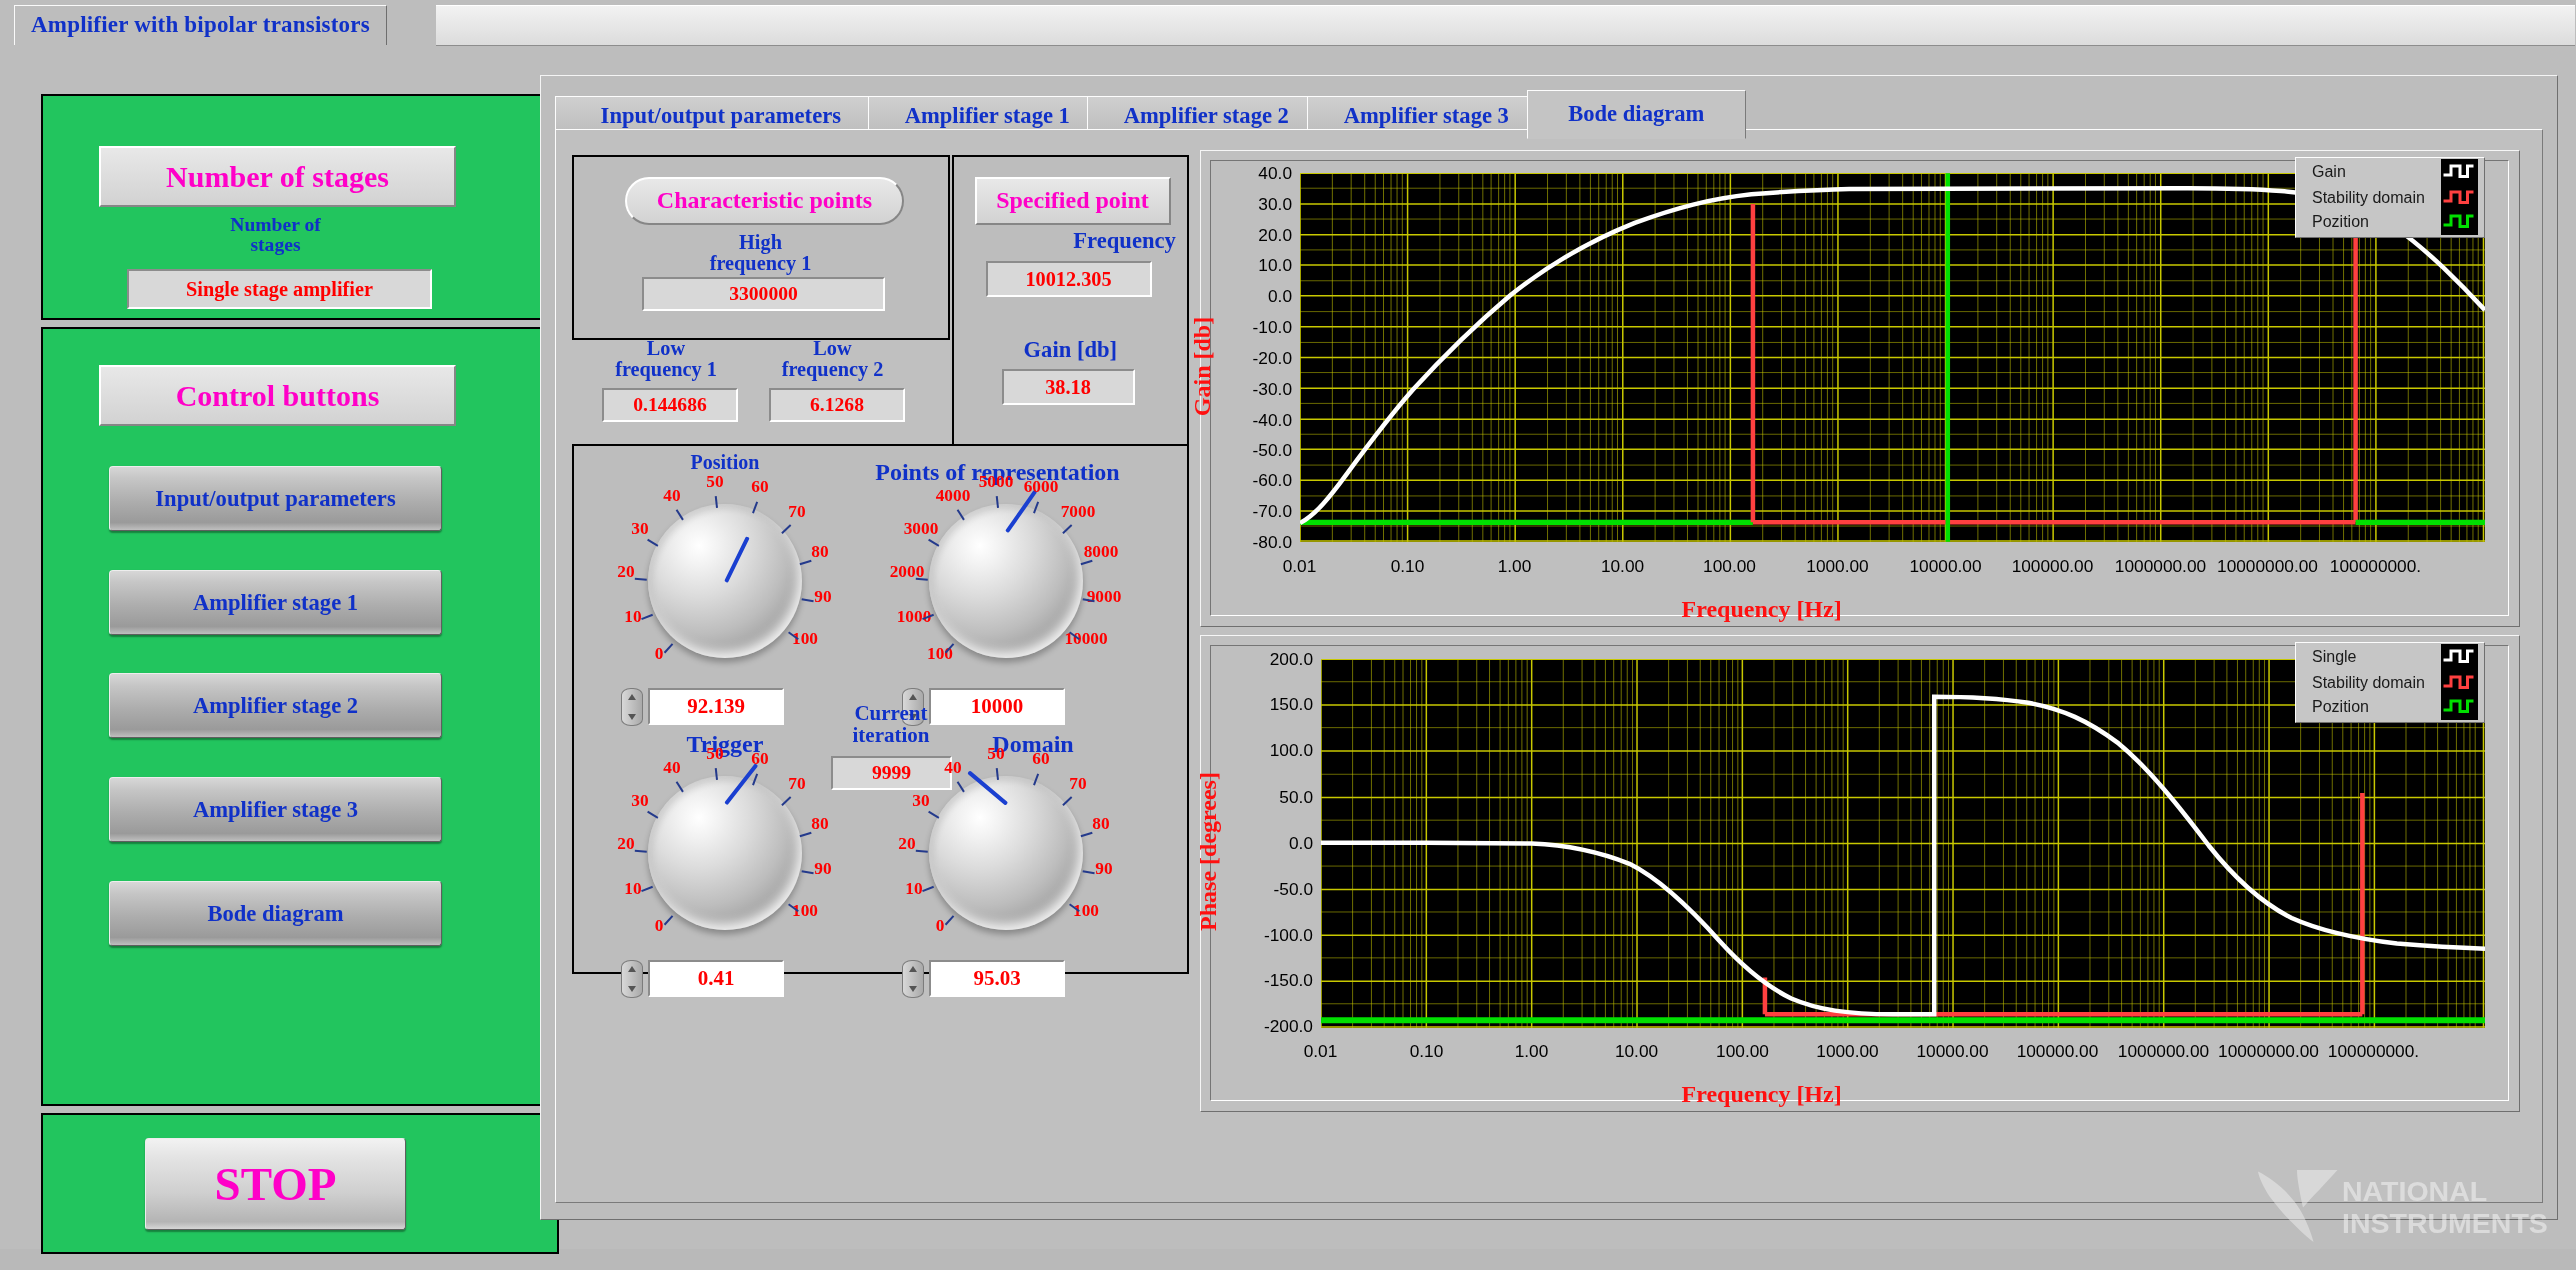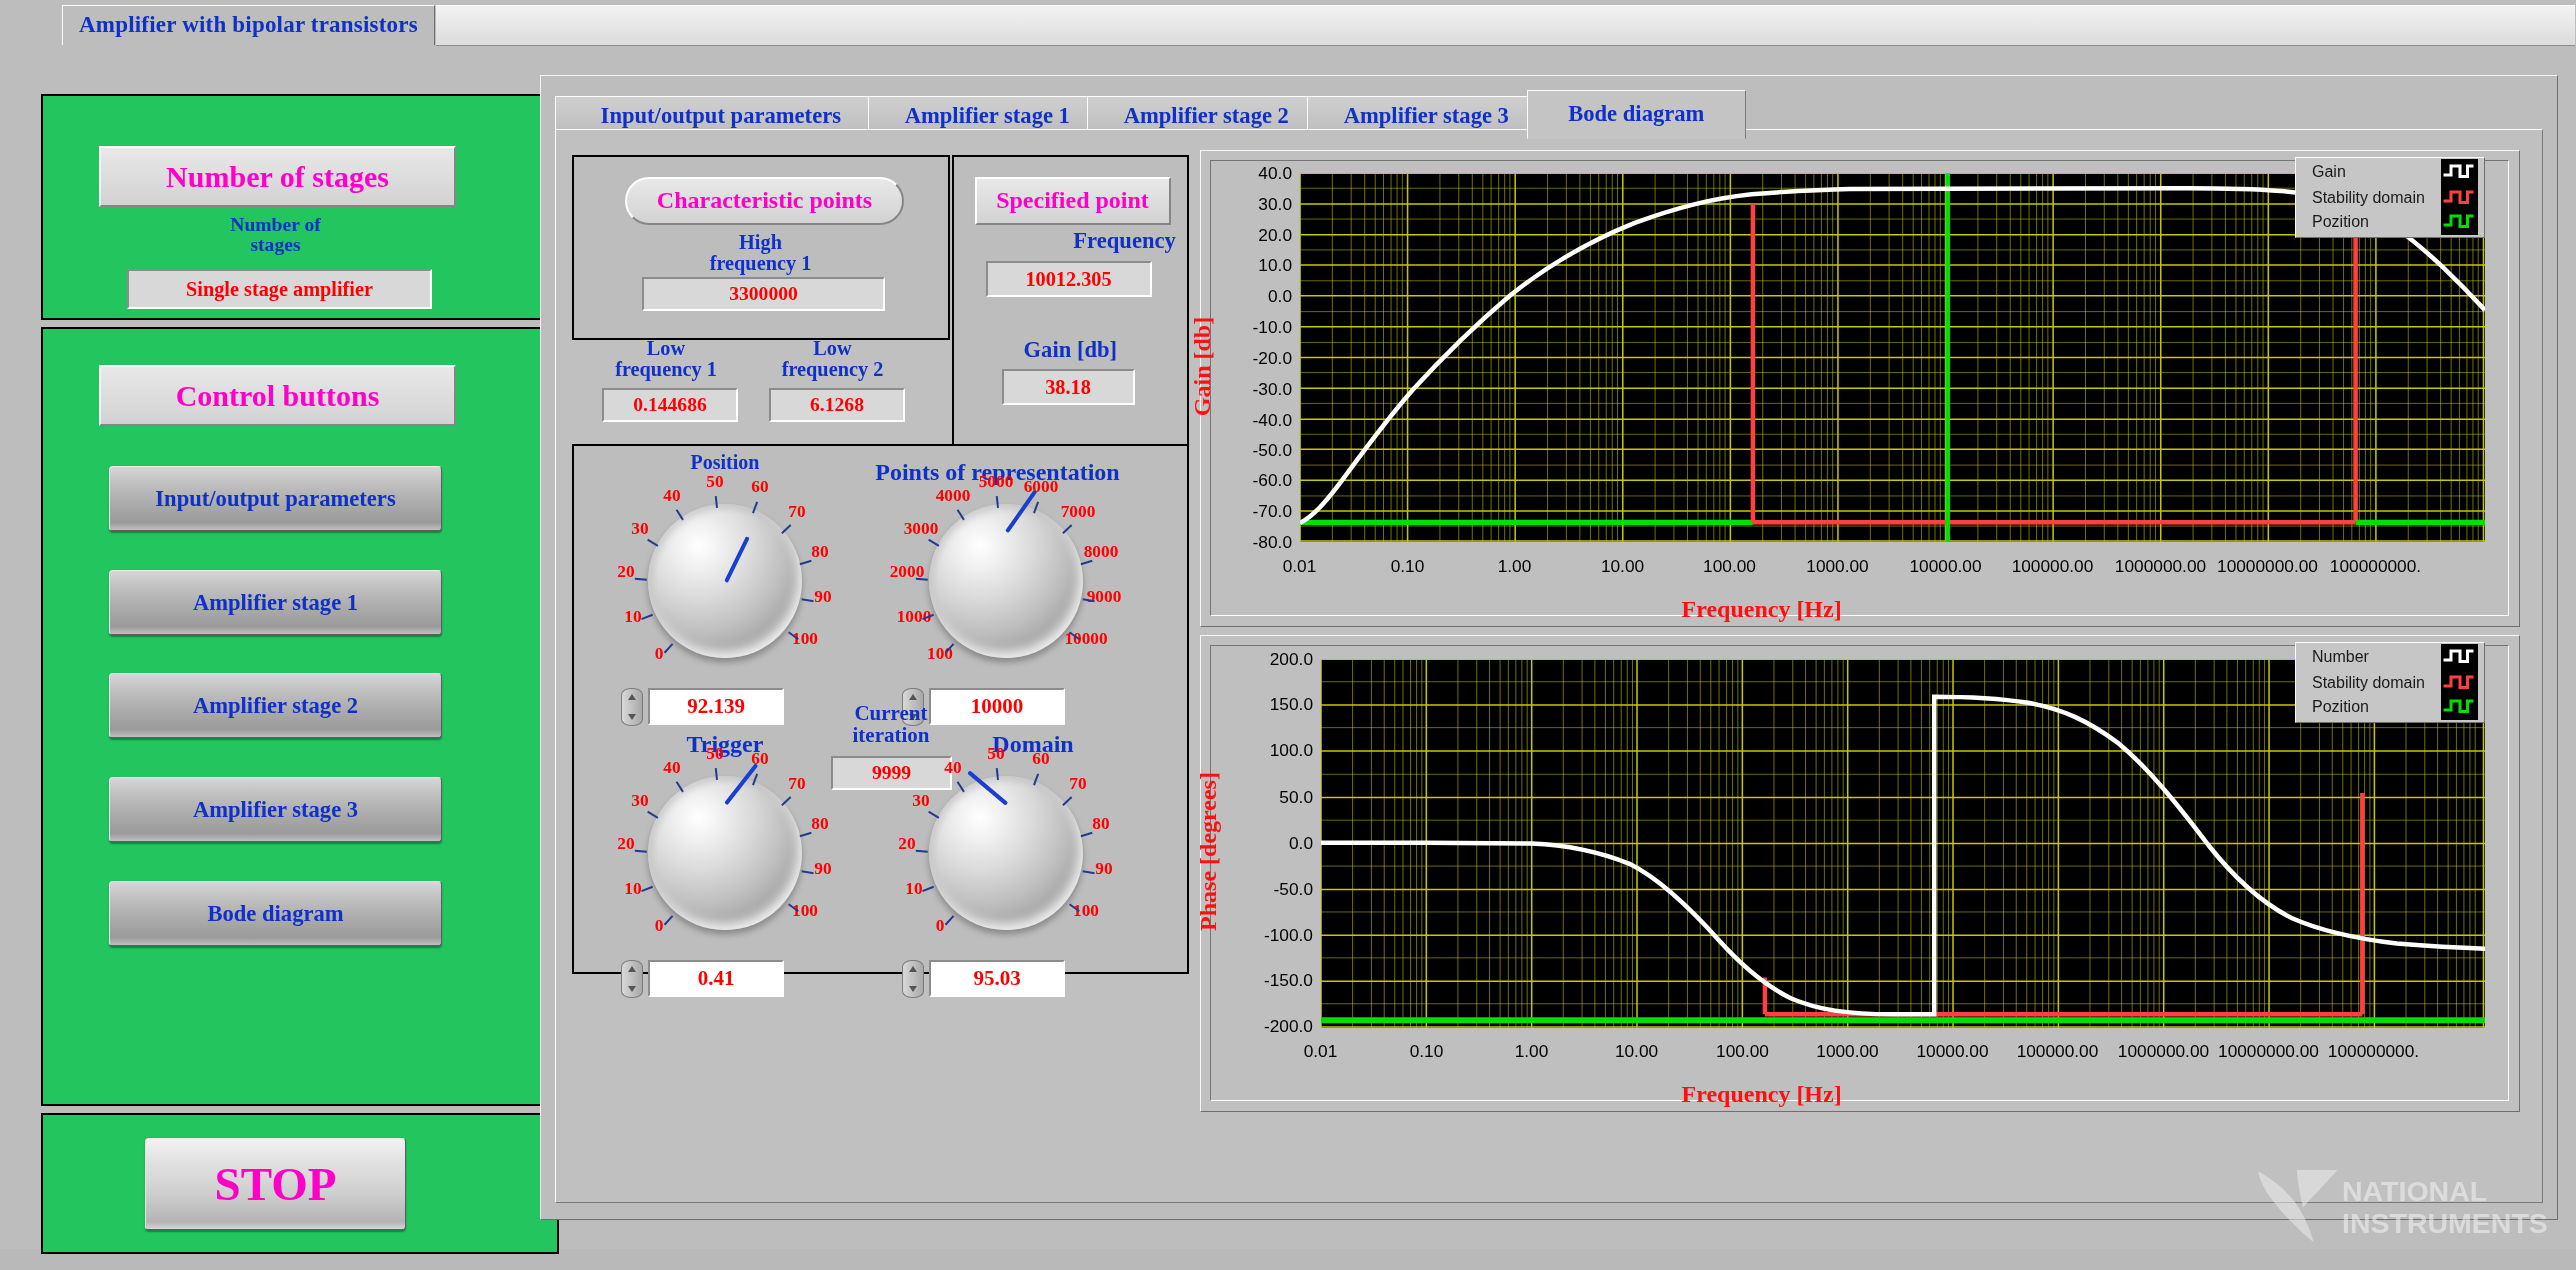--- a/index.html
+++ b/index.html
@@ -5,21 +5,21 @@
   html,body{margin:0;padding:0;background:#fff;}
   body{width:2576px;height:1270px;font-family:"Liberation Serif",serif;overflow:hidden;}
   .root{position:absolute;left:0;top:0;width:2576px;height:1270px;background:#b9b9b9;}
 
   
   .winframe{position:absolute;left:0;top:0;width:2576px;height:1249px;background:#bdbdbd;}
   .titlebar{position:absolute;left:0;top:0;width:2576px;height:47px;background:#bdbdbd;}
   .tab-title{position:absolute;left:13.5px;top:4.5px;height:39px;padding:0 16.5px 0 16.5px;
       display:flex;align-items:center;background:#bdbdbd;
       border-left:1.5px solid #fafafa;border-top:1.5px solid #fafafa;border-right:1.5px solid #6e6e6e;
-      color:#1031c8;font-weight:bold;font-size:23px;letter-spacing:0.2px;white-space:nowrap;margin-left:48px;}
+      color:#1031c8;font-weight:bold;font-size:23px;letter-spacing:0.2px;white-space:nowrap;}
   .title-strip{position:absolute;left:436px;top:4.5px;right:1.5px;height:39px;
      background:linear-gradient(#f2f2f2,#dcdcdc);border-top:1.5px solid #fff;border-bottom:1.5px solid #8d8d8d;}
 
   
   .leftcol{position:absolute;left:41px;top:94px;width:474px;height:1128px;}
   .grp{position:absolute;left:0;background:#22c55e;border:2.3px double #000;padding-left:45px;}
 
   .decor-label{position:absolute;display:flex;align-items:center;justify-content:center;
      background:linear-gradient(#e8e8e8,#d2d2d2);
      border:2.3px solid;border-color:#ffffff #868686 #868686 #ffffff;
@@ -689,21 +689,21 @@
             <div class="xtick" style="left:647px;top:405px;">1000.00</div>
             <div class="xtick" style="left:752px;top:405px;">10000.00</div>
             <div class="xtick" style="left:857px;top:405px;">100000.00</div>
             <div class="xtick" style="left:963px;top:405px;">1000000.00</div>
             <div class="xtick" style="left:1068px;top:405px;">10000000.00</div>
             <div class="xtick" style="left:1173px;top:405px;">100000000.</div>
           </div>
 
           <div class="legend" style="left:1094px;top:6px;width:188px;height:79px;">
             <div class="legrow" style="top:3px;">
-              <span class="legtxt">Number</span>
+              <span class="legtxt">Single</span>
               <span class="legico">
                 <svg width="33" height="22.6" viewBox="0 0 44 30">
                     <polyline points="2,20 12,20 12,8 24,8 24,22 34,22 34,8 42,8" fill="none" stroke="#ffffff" stroke-width="4"></polyline>
                   </svg>
               </span>
             </div>
             <div class="legrow" style="top:29px;">
               <span class="legtxt">Stability domain</span>
               <span class="legico">
                 <svg width="33" height="22.6" viewBox="0 0 44 30">

